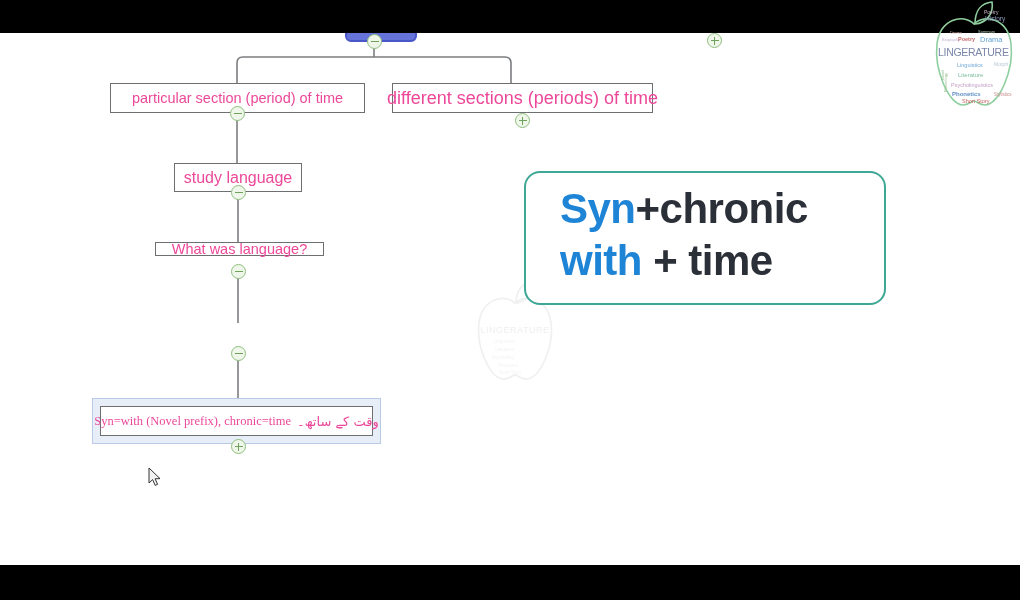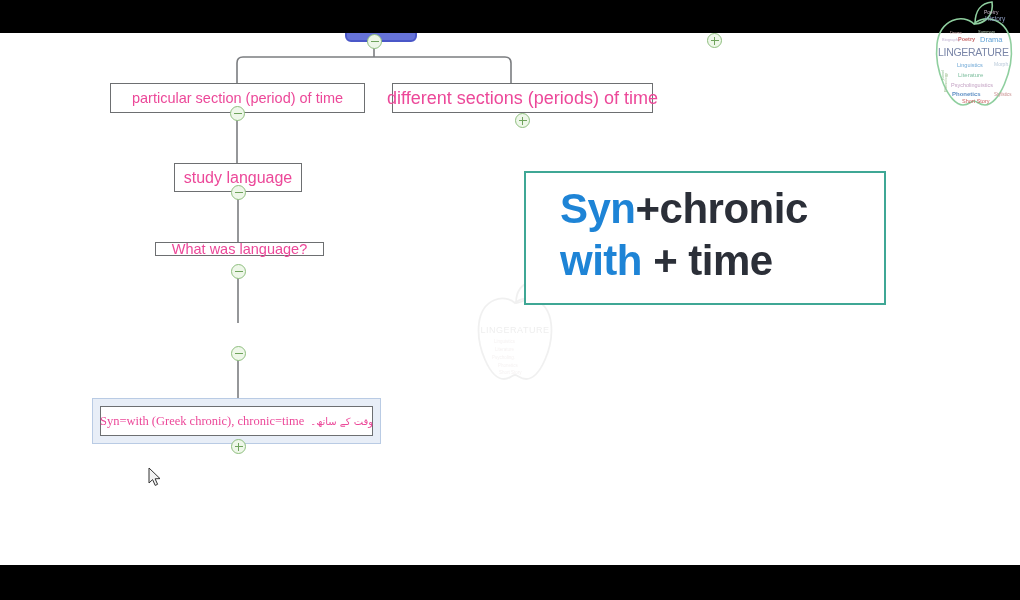--- a/index.html
+++ b/index.html
@@ -33,21 +33,21 @@
   .node.n-different {left:392px;top:50px;width:261px;height:30px;font-size:18px;}
   .node.n-study     {left:174px;top:130px;width:128px;height:29px;font-size:16px;}
   .node.n-whatwas   {left:155px;top:209px;width:169px;height:14px;font-size:14.5px;}
   .node.n-urdu      {left:153px;top:290px;width:171px;height:30px;font-size:12px;}
   .node.n-syn       {left:100px;top:373px;width:273px;height:30px;font-size:12.5px;
                      font-family:"Liberation Serif","DejaVu Serif",serif;}
 
   .urdu-txt{font-family:"DejaVu Sans","Liberation Sans",sans-serif;
             direction:rtl;unicode-bidi:bidi-override;font-size:11.5px;letter-spacing:0;}
   .syn-latin{font-family:"Liberation Serif","DejaVu Serif",serif;font-size:12.5px;}
-  .syn-urdu{font-family:"DejaVu Sans",sans-serif;font-size:10px;direction:rtl;
+  .syn-urdu{font-family:"DejaVu Sans",sans-serif;font-size:13px;direction:rtl;
             unicode-bidi:bidi-override;margin-left:6px;}
 
   
   .sel-halo{
     position:absolute;left:92px;top:365px;width:289px;height:46px;
     border:1px solid #b9cbe4;background:#e8eef7;box-sizing:border-box;
   }
 
   
   .node-blue{
@@ -64,21 +64,21 @@
   .badge::before,.badge::after{
     content:"";position:absolute;background:#6fa35c;
   }
   .badge::before{left:2.5px;top:6px;width:8px;height:1.4px;}
   .badge.plus::after{left:6px;top:2.5px;width:1.4px;height:8px;}
   .badge.minus::after{display:none;}
 
   
   .callout{
     position:absolute;left:524px;top:138px;width:362px;height:134px;
-    border:2px solid #3fa795;border-radius:0;background:#ffffff;
+    border:2px solid #3fa795;border-radius:16px;background:#ffffff;
     box-sizing:border-box;padding:10px 0 0 34px;
   }
   .callout .line{
     font-size:42px;line-height:52px;font-weight:700;color:#2b2f38;
     letter-spacing:-0.5px;white-space:nowrap;
   }
   .callout .blue{color:#1e84d6;}
 
   
   .logo{position:absolute;left:928px;top:0px;width:92px;height:110px;z-index:45;}
@@ -124,21 +124,21 @@
     <div class="node n-study">
       <span>study language</span>
     </div>
 
     <div class="node n-whatwas">
       <span>What  was language?</span>
     </div>
 
 
     <div class="node n-syn">
-      <span class="syn-latin">Syn=with (Greek chronic), chronic=time</span>
+      <span class="syn-latin">Syn=with (Novel prefix), chronic=time</span>
       <span class="syn-urdu">وقت کے ساتھ۔</span>
     </div>
 
     <div class="badge minus" style="left:367px;top:1px;"></div>
     <div class="badge minus" style="left:230px;top:73px;"></div>
     <div class="badge plus" style="left:515px;top:80px;"></div>
     <div class="badge minus" style="left:231px;top:152px;"></div>
     <div class="badge minus" style="left:231px;top:231px;"></div>
     <div class="badge minus" style="left:231px;top:313px;"></div>
     <div class="badge plus" style="left:231px;top:406px;"></div>

